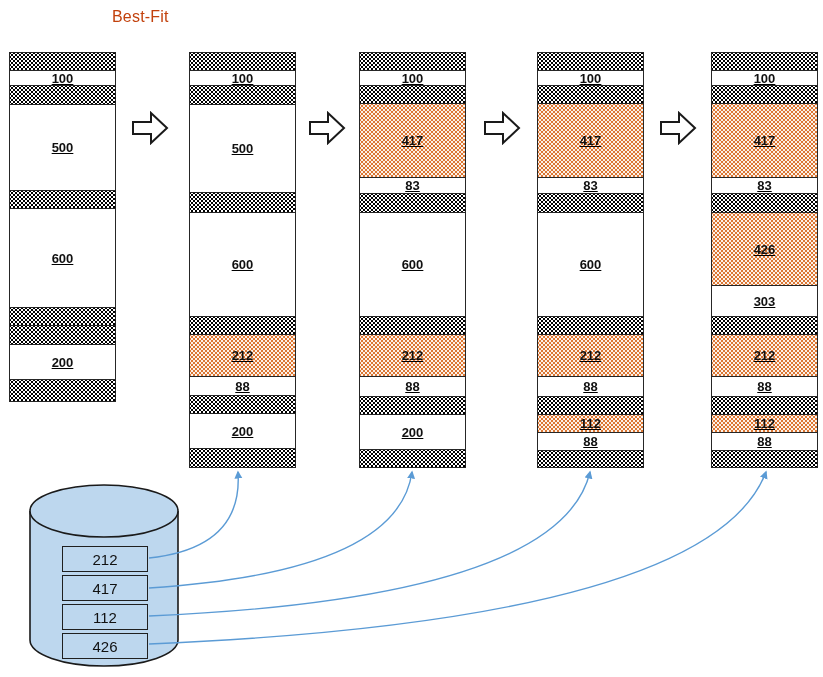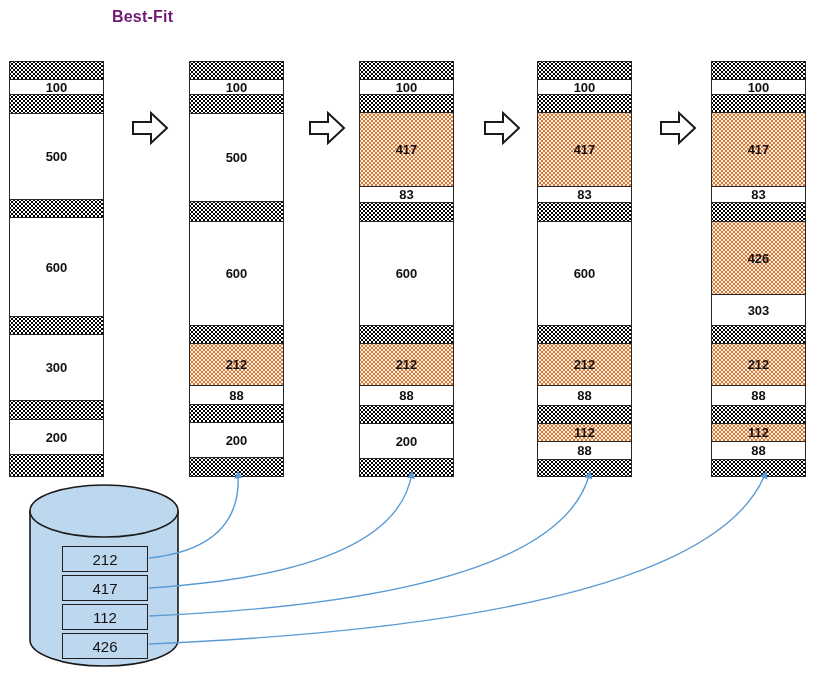--- a/index.html
+++ b/index.html
@@ -2,26 +2,26 @@
 <html><head>
 <meta charset="utf-8">
 <style>
   html,body { margin:0; padding:0; background:#ffffff; }
   .canvas {
     position:relative; width:823px; height:677px; background:#fff;
     font-family:"Liberation Sans", sans-serif; overflow:hidden;
   }
   .title {
     position:absolute; left:112px; top:8px;
-    font-size:16px; font-weight:700; color:#701a75; letter-spacing:0.2px;
+    font-size:16px; font-weight:400; color:#c2410c; letter-spacing:0.2px;
   }
   .memcol {
-    position:absolute; top:61px; width:95px;
+    position:absolute; top:52px; width:107px;
     border:1.8px solid #262626; box-sizing:border-box; background:#fff;
-    display:flex; flex-direction:column;
+    display:flex; flex-direction:column;text-decoration:underline;
   }
   .block {
     box-sizing:border-box; border-bottom:1.6px solid #262626;
     display:flex; align-items:center; justify-content:center;
     flex:0 0 auto; overflow:hidden;
   }
   .block:last-child { border-bottom:none; }
   .block .lbl { font-size:13px; font-weight:bold; color:#111; line-height:1; }
   .block--hole { background:#ffffff; }
   .block--gap {
@@ -63,23 +63,20 @@
         </div>
         <div class="block block--gap" style="height: 19px;"></div>
         <div class="block block--hole" style="height: 86px;">
           <span class="lbl">500</span>
         </div>
         <div class="block block--gap" style="height: 18px;"></div>
         <div class="block block--hole" style="height: 99px;">
           <span class="lbl">600</span>
         </div>
         <div class="block block--gap" style="height: 18px;"></div>
-        <div class="block block--hole" style="height: 66px;">
-          <span class="lbl">300</span>
-        </div>
         <div class="block block--gap" style="height: 19px;"></div>
         <div class="block block--hole" style="height: 35px;">
           <span class="lbl">200</span>
         </div>
         <div class="block block--gap" style="height: 21px;"></div>
       </div>
       <div class="memcol" style="left: 189px;">
         <div class="block block--gap" style="height: 18px;"></div>
         <div class="block block--hole" style="height: 15px;">
           <span class="lbl">100</span>

